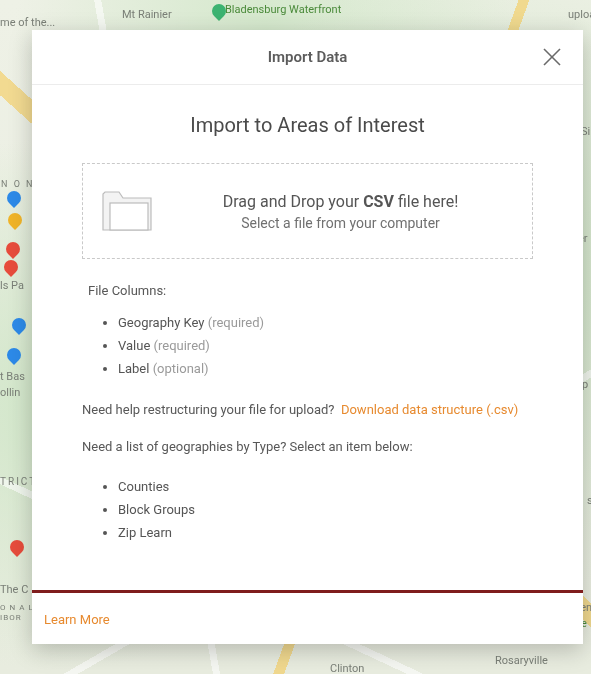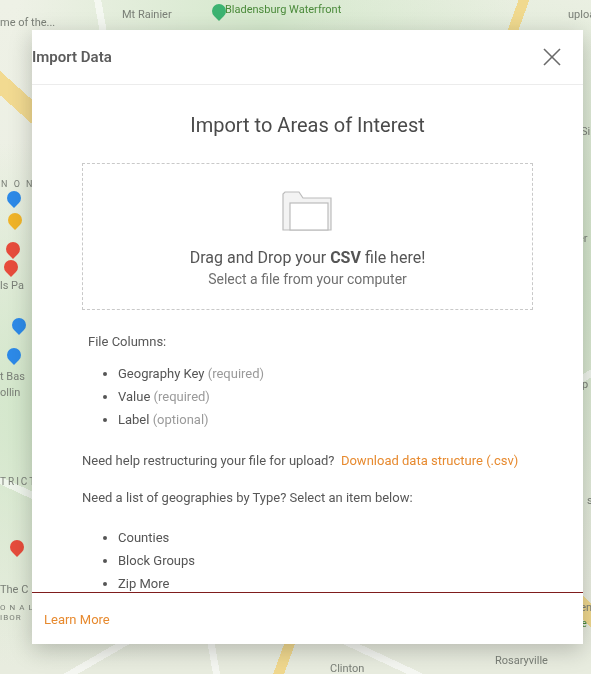--- a/index.html
+++ b/index.html
@@ -54,21 +54,21 @@
       left: 32px; right: 8px;
       top: 30px; bottom: 30px;
       background: #ffffff;
       box-shadow: 0 6px 22px rgba(0,0,0,0.22);
       display: flex;
       flex-direction: column;
     }
     .modal-header {
       position: relative;
       padding: 18px 0;
-      text-align: left;
+      text-align: center;
       border-bottom: 1px solid #ececec;
     }
     .modal-title {
       color: #5c5c5c;
       font-size: 15px;
       font-weight: 600;
     }
     .close-btn {
       position: absolute;
       right: 20px; top: 50%;
@@ -92,21 +92,20 @@
       margin-bottom: 26px;
     }
     .dropzone {
       border: 1.5px dashed #c9c9c9;
       padding: 22px 18px;
       display: flex;
       align-items: center;
       gap: 12px;
       margin-bottom: 24px;
       cursor: pointer;
-      flex-direction: column;
     }
     .folder-icon { flex-shrink: 0; }
     .drop-text { flex: 1; text-align: center; }
     .drop-line1 { font-size: 16px; color: #555; }
     .drop-line1 b { font-weight: 700; }
     .drop-line2 { font-size: 14px; color: #707070; margin-top: 4px; }
 
     .section-label {
       font-size: 13px;
       color: #585858;
@@ -126,21 +125,21 @@
     .help-line {
       font-size: 13px;
       color: #585858;
       margin-bottom: 22px;
     }
     .link-orange {
       color: #e78a2f;
       cursor: pointer;
     }
     .modal-footer {
-      border-top: 1px solid #7f1d1d;
+      border-top: 3px solid #7f1d1d;
       padding: 16px 12px;
     }
     .learn-more {
       color: #e78a2f;
       font-size: 13px;
       cursor: pointer;
     }
   </style>
 </head>
 <body>
@@ -215,20 +214,20 @@
 
     <div class="help-line">
       <span>Need help restructuring your file for upload?</span>&nbsp;
       <span class="link-orange">Download data structure (.csv)</span>
     </div>
 
     <div class="help-line">Need a list of geographies by Type? Select an item below:</div>
     <ul class="geos">
       <li>Counties</li>
       <li>Block Groups</li>
-      <li>Zip More</li>
+      <li>Zip Learn</li>
     </ul>
   </div>
 
   <div class="modal-footer">
     <span class="learn-more">Learn More</span>
   </div>
 </div>
 
 </body></html>

